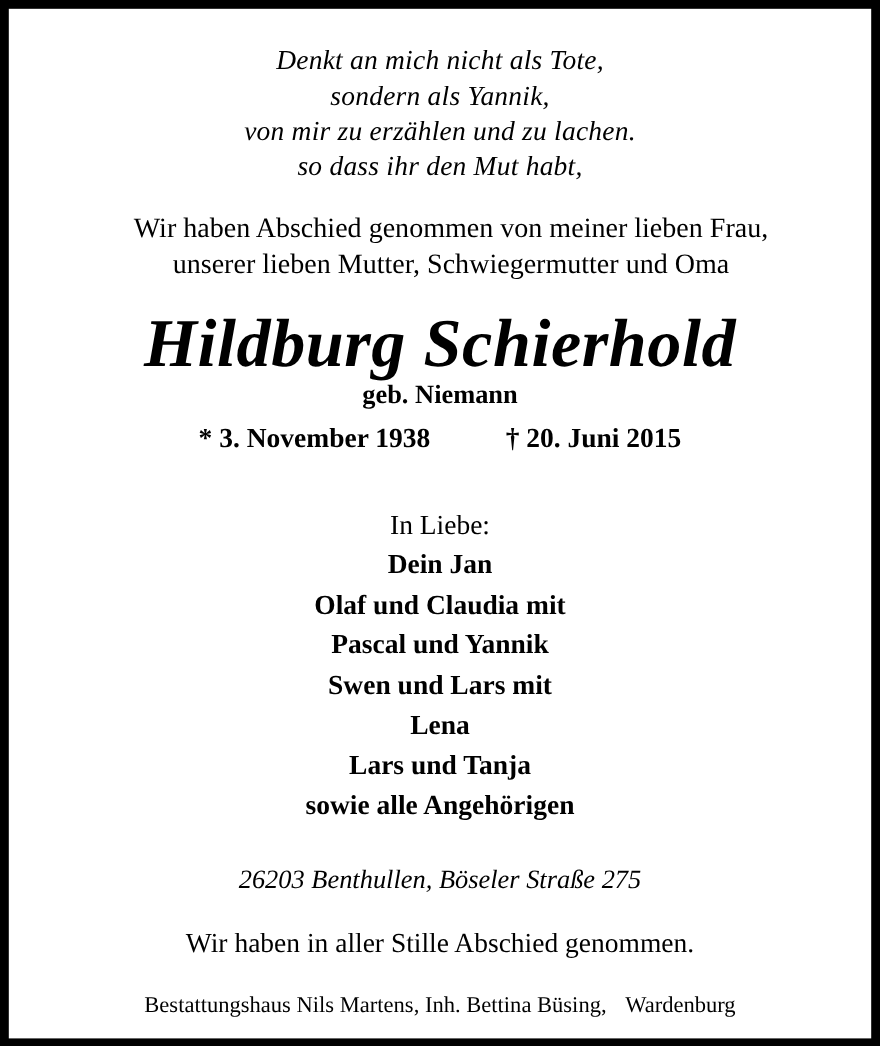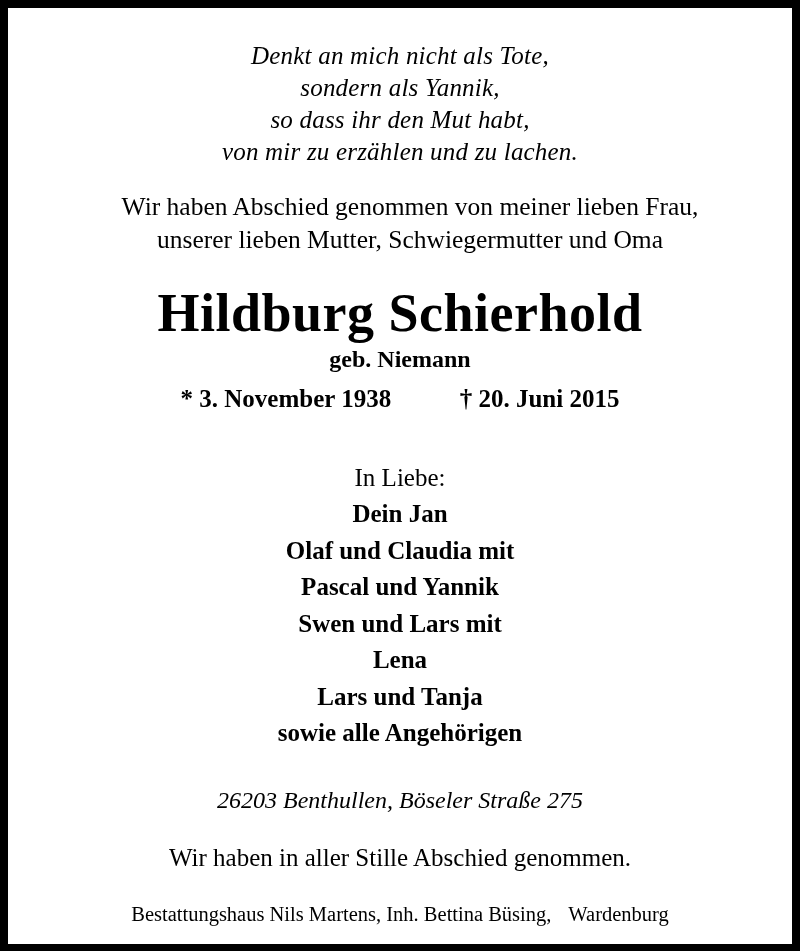--- a/index.html
+++ b/index.html
@@ -53,26 +53,27 @@
   }
   .intro-line {
     font-size: 25.5px;
     line-height: 33px;
     white-space: nowrap;
     margin-left: 20px;
   }
 
   
   .deceased-name {
-    font-size: 54px;
+    font-size: 62px;
     font-weight: bold;
     line-height: 62px;
     letter-spacing: 0.5px;
     margin-top: 26px;
     white-space: nowrap;
+    font-style: italic;
   }
 
   
   .maiden-name {
     font-size: 24px;
     font-weight: bold;
     line-height: 30px;
   }
   .dates-row {
     font-size: 25px;
@@ -129,22 +130,22 @@
 </style>
 </head>
 <body>
 
 <div id="notice-frame">
   <div id="notice-card">
 
     <div class="verse">
       <div class="verse-line">Denkt an mich nicht als Tote,</div>
       <div class="verse-line">sondern als Yannik,</div>
+      <div class="verse-line">von mir zu erzählen und zu lachen.</div>
       <div class="verse-line">so dass ihr den Mut habt,</div>
-      <div class="verse-line">von mir zu erzählen und zu lachen.</div>
     </div>
 
     <div class="intro">
       <div class="intro-line">Wir haben Abschied genommen von meiner lieben Frau,</div>
       <div class="intro-line">unserer lieben Mutter, Schwiegermutter und Oma</div>
     </div>
 
     <div class="deceased-name">Hildburg Schierhold</div>
 
     <div class="maiden-name">geb. Niemann</div>

